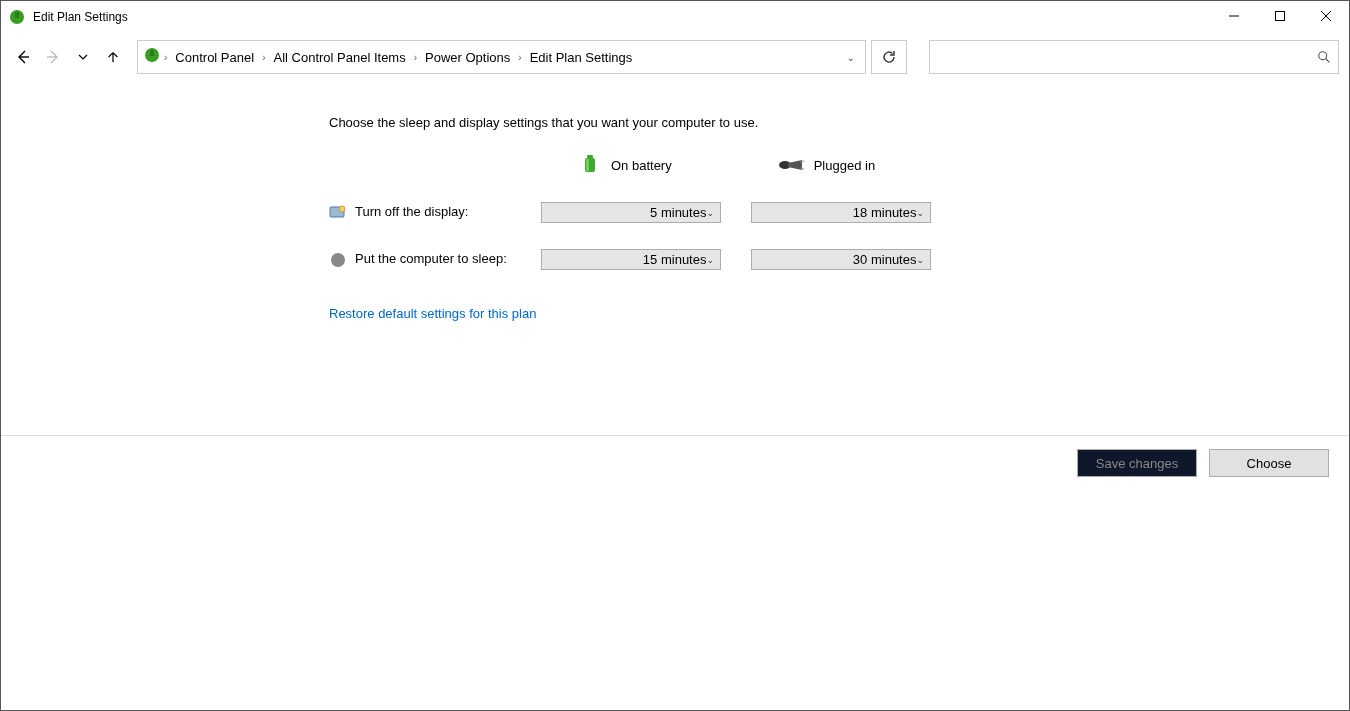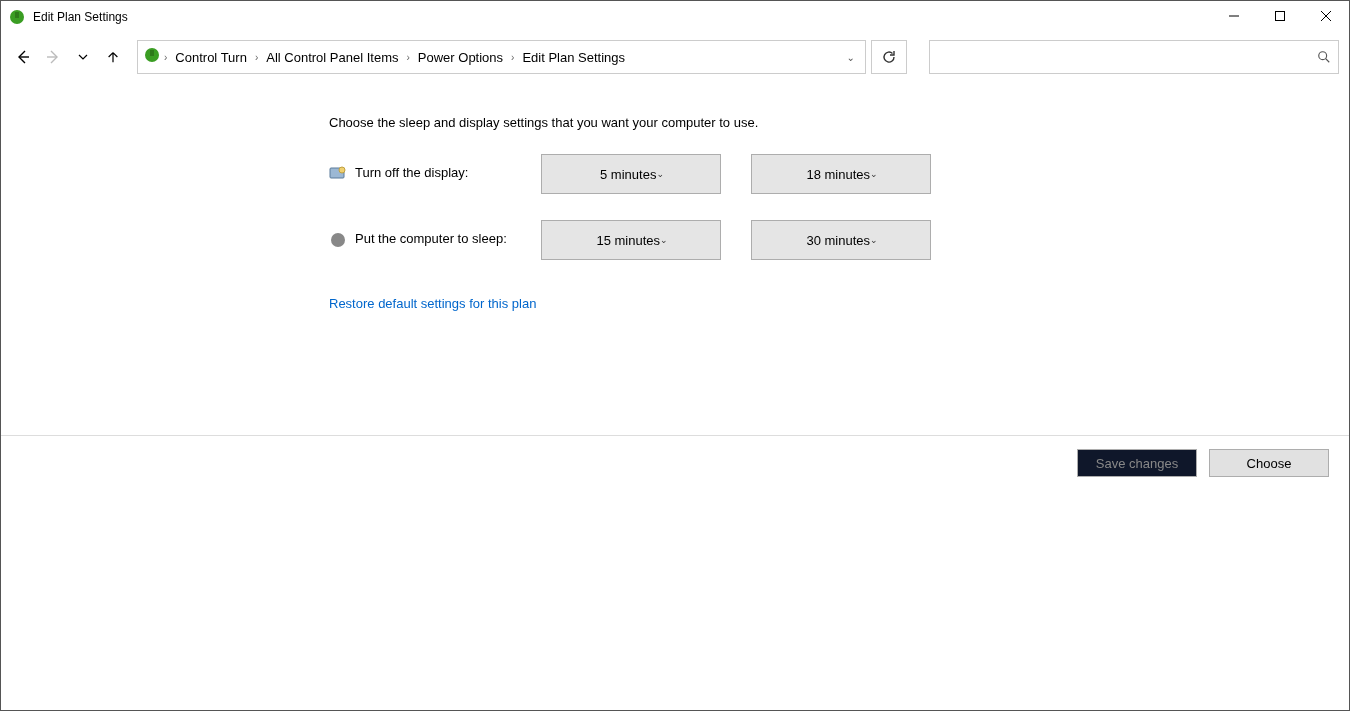--- a/index.html
+++ b/index.html
@@ -30,21 +30,21 @@
     .content { padding: 34px 0 0 328px; }
     .page-heading { color: #003399; font-size: 19px; font-weight: 400; margin-bottom: 12px; }
     .page-sub { font-size: 13px; color: #000; margin-bottom: 24px; }
     .col-header { display:flex; align-items:center; gap:10px; font-size:13px; }
     .col-header-wrap { display:flex; margin-left: 250px; gap: 106px; margin-bottom: 26px;}
     .battery-icon { width:22px; height:22px;}
     .plug-icon { width:26px; height:14px;}
     .setting-row { display:flex; align-items:center; margin-bottom: 26px; gap:14px;}
     .setting-label { width: 198px; font-size:13px; display:flex; gap:8px;}
     .setting-icon { width:18px; height:18px; }
-    .combo { width: 180px; height: 40px; background: #e5e5e5; border: 1px solid #adadad; display:flex; align-items:center; justify-content:center; padding: 0 6px 0 8px; font-size:13px; margin-right: 16px;}
+    .combo { width: 180px; height: 21px; background: #e5e5e5; border: 1px solid #adadad; display:flex; align-items:center; justify-content:flex-end; padding: 0 6px 0 8px; font-size:13px; margin-right: 16px;}
     .combo-arrow { font-size:9px; color:#333; }
 
     .link-row { margin-top: 36px; }
     .link { color: #0066cc; font-size: 13px; display:inline-block; }
     .link.underline { text-decoration: underline; }
     .highlight-box { border: 4px solid #e81123; padding: 6px 10px 6px 6px; display:inline-block; margin-left: -10px; margin-bottom: 10px;}
     .link2 { color: #0066cc; font-size: 13px; margin-top: 6px; display:block;}
 
     
     .footer-sep { position:absolute; left:0; right:0; top: 434px; height:1px; background:#ddd;}
@@ -106,21 +106,21 @@
         <path d="M8 3 L3 8 M8 3 L13 8 M8 3 L8 14" fill="none" stroke="#000" stroke-width="1.4"></path>
       </svg>
     </div>
 
   <div class="addr-box">
     <span><svg width="16" height="16" viewBox="0 0 16 16">
           <circle cx="8" cy="8" r="7" fill="#3a9d23"></circle>
           <rect x="6" y="3" width="4" height="6" fill="#2d7a1a"></rect>
         </svg></span>
     <span class="crumb-sep">›</span>
-    <span class="crumb">Control Turn</span>
+    <span class="crumb">Control Panel</span>
     <span class="crumb-sep">›</span>
     <span class="crumb">All Control Panel Items</span>
     <span class="crumb-sep">›</span>
     <span class="crumb">Power Options</span>
     <span class="crumb-sep">›</span>
     <span class="crumb">Edit Plan Settings</span>
     <span class="addr-drop">⌄</span>
   </div>
   <div class="refresh-btn">
       <svg width="16" height="16" viewBox="0 0 16 16">
@@ -136,20 +136,39 @@
           <circle cx="6.5" cy="6.5" r="4.5" fill="none" stroke="#555" stroke-width="1.3"></circle>
           <line x1="10" y1="10" x2="14" y2="14" stroke="#555" stroke-width="1.3"></line>
         </svg>
       </span>
   </div>
 </div>
 
 <div class="content">
   <div class="page-sub">Choose the sleep and display settings that you want your computer to use.</div>
 
+  <div class="col-header-wrap">
+    <div class="col-header">
+      <span class="battery-icon"><svg viewBox="0 0 22 22">
+            <rect x="6" y="4" width="10" height="14" rx="2" fill="#3fa82e"></rect>
+            <rect x="8" y="1" width="6" height="3" rx="1" fill="#3fa82e"></rect>
+            <rect x="7" y="5" width="3" height="12" fill="#6fcf4f"></rect>
+          </svg></span>
+      <span>On battery</span>
+    </div>
+    <div class="col-header">
+      <span class="plug-icon"><svg viewBox="0 0 26 14">
+            <ellipse cx="7" cy="7" rx="6" ry="4" fill="#333"></ellipse>
+            <path d="M10 5 L24 2 L24 12 L10 9 Z" fill="#555"></path>
+            <line x1="22" y1="4" x2="26" y2="3" stroke="#888" stroke-width="1"></line>
+            <line x1="22" y1="10" x2="26" y2="11" stroke="#888" stroke-width="1"></line>
+          </svg></span>
+      <span>Plugged in</span>
+    </div>
+  </div>
 
   <div class="setting-row">
     <div class="setting-label">
       <span class="setting-icon"><svg viewBox="0 0 18 18">
             <rect x="1" y="3" width="14" height="10" rx="1" fill="#9cb8d4" stroke="#5a7a9a"></rect>
             <circle cx="13" cy="5" r="3" fill="#f0d070" stroke="#c0a040"></circle>
           </svg></span>
       <span>Turn off the display:</span>
     </div>
     <div class="combo">

